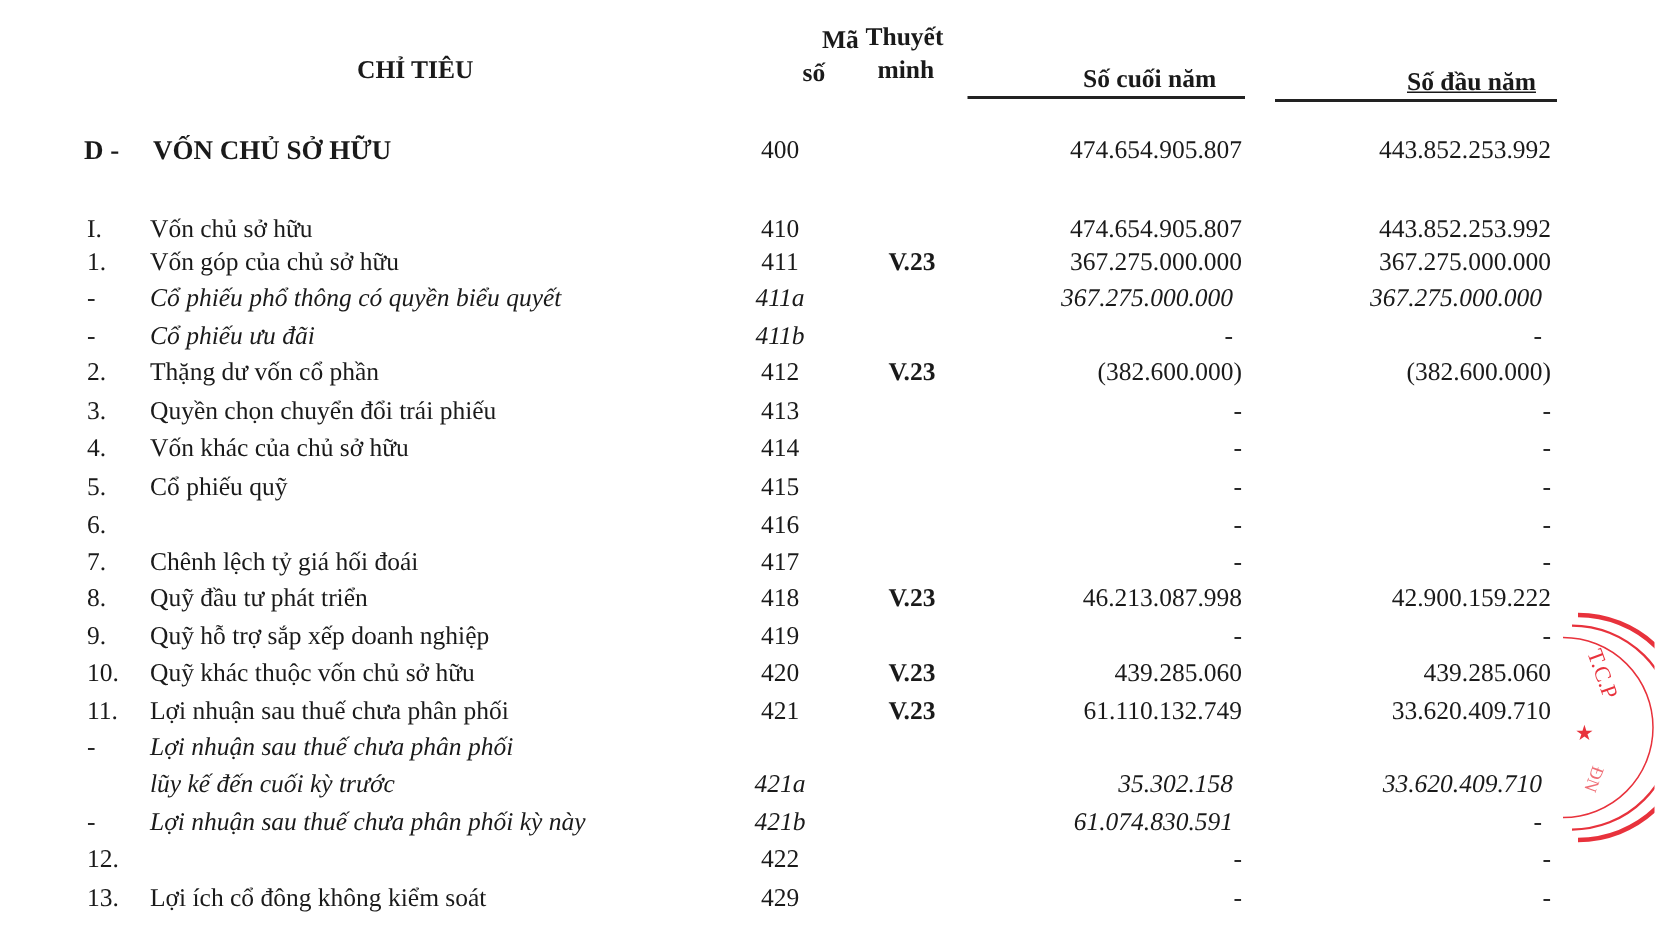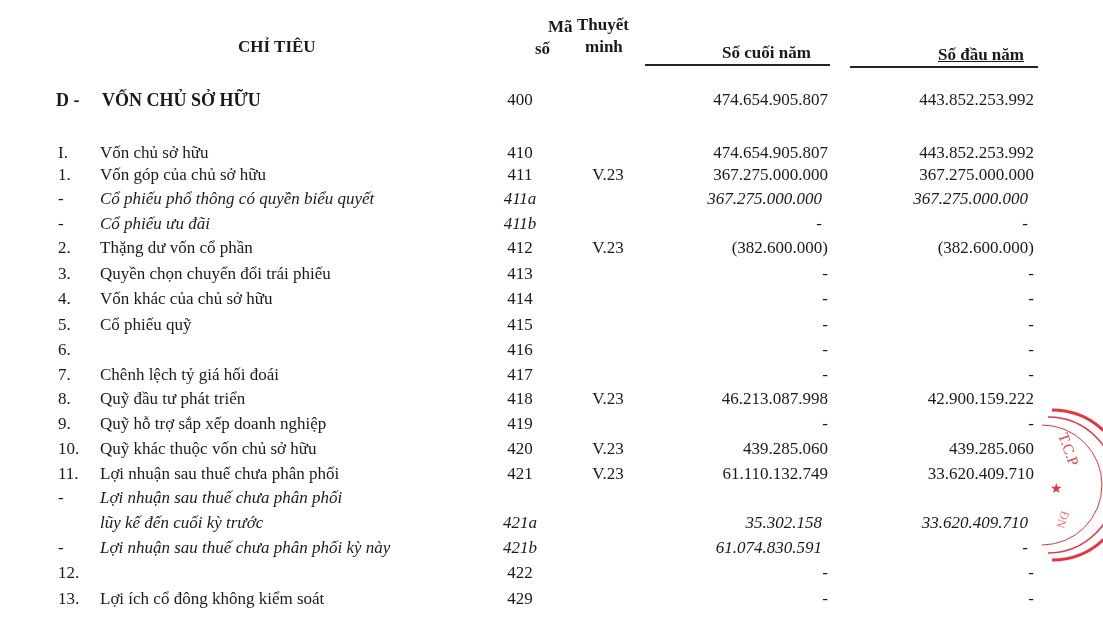--- a/index.html
+++ b/index.html
@@ -5,21 +5,21 @@
   html, body { margin:0; padding:0; background:#ffffff; }
   body { width:1103px; height:629px; position:relative; overflow:hidden;
          font-family:"Liberation Serif", serif; color:#1a1a1a; }
   .hdr { position:absolute; font-weight:bold; font-size:17px; line-height:20px; }
   .rule { position:absolute; height:2px; background:#222; }
   .row { position:absolute; left:0; width:1103px; height:24px; font-size:17px; line-height:24px; }
   .row span { position:absolute; white-space:nowrap; }
   .c-num { left:58px; }
   .c-label { left:100px; }
   .c-code { left:490px; width:60px; text-align:center; }
-  .c-note { left:578px; width:60px; text-align:center; }
+  .c-note { left:578px; width:60px; text-align:center;font-weight:bold; }
   .c-end { right:275px; text-align:right; }
   .c-begin { right:69px; text-align:center; }
   .bold { font-weight:normal; }
   .ital { font-style:italic; }
   .sec { font-size:18px; font-weight:bold; }
   .stamp { position:absolute; left:1040px; top:405px; width:130px; height:160px; }
 </style>
 </head>
 <body>
 

